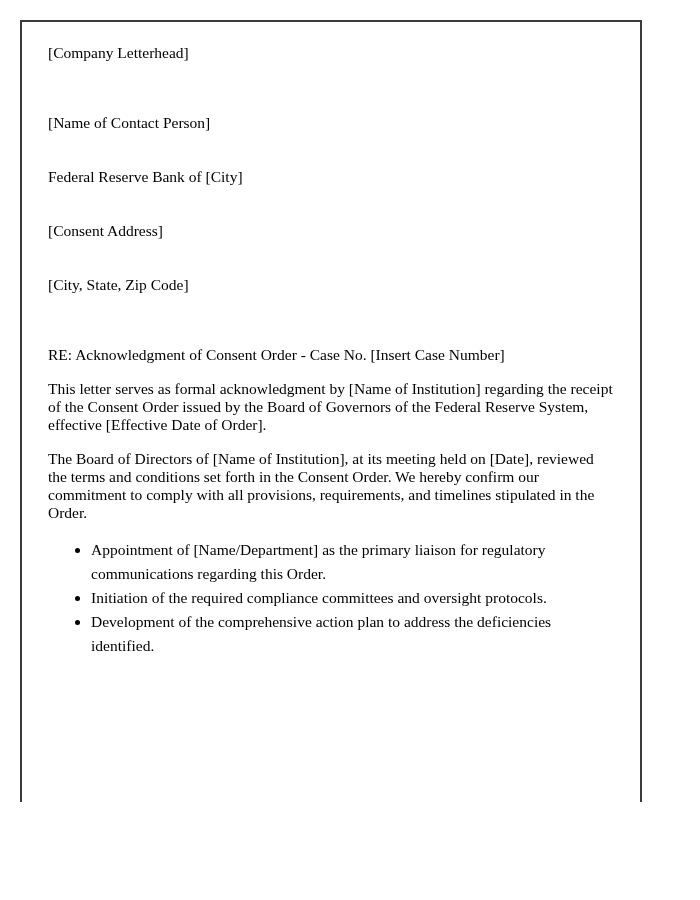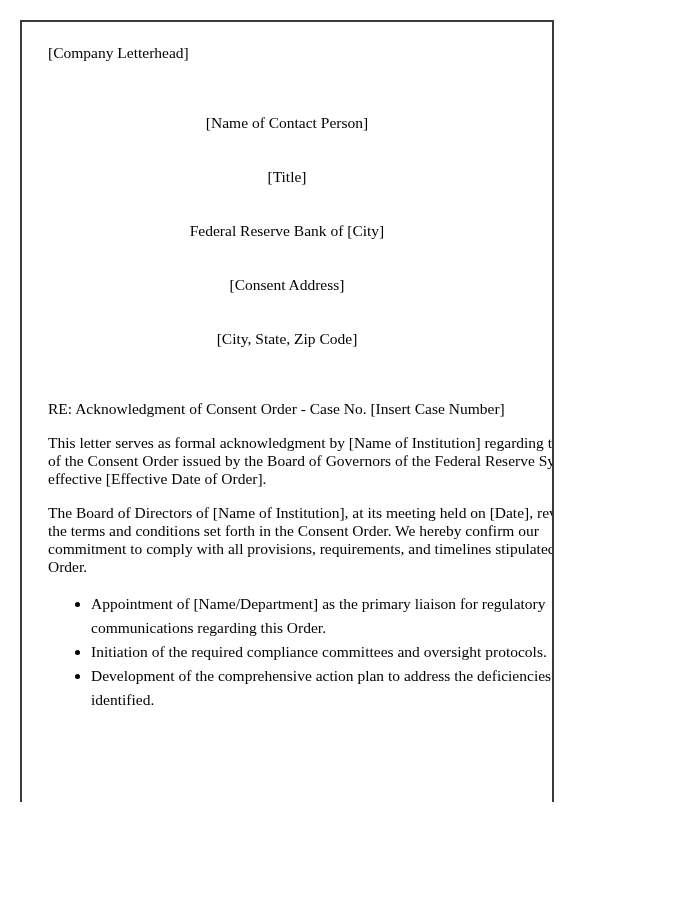--- a/index.html
+++ b/index.html
@@ -15,21 +15,21 @@
     position: relative;
     width: 700px;
     height: 900px;
     background: #ffffff;
     overflow: hidden;
   }
   .letter-box {
     position: absolute;
     left: 20px;
     top: 20px;
-    width: 534px;
+    width: 622px;
     height: 782px;
     box-sizing: border-box;
     border-top: 2px solid #3b3b3b;
     border-left: 2px solid #3b3b3b;
     border-right: 2px solid #3b3b3b;
     border-bottom: none;
     padding: 22px 26px 0 26px;
     overflow: hidden;
     background: #ffffff;
   }
@@ -37,21 +37,20 @@
   .letter-box .block {
     margin: 0 0 16px 0;
     font-size: 15.5px;
     line-height: 18px;
     white-space: pre;
   }
   .block > div {
     font-size: 15.5px;
     line-height: 18px;
     white-space: pre;
-    text-align: center;
   }
   ul.steps {
     margin: 0 0 16px 0;
     padding: 0 0 0 43px;
     list-style: disc outside;
   }
   ul.steps li {
     font-size: 15.5px;
     line-height: 24px;
     white-space: pre;
@@ -61,21 +60,20 @@
 <body>
 
 <div class="page">
   <div class="letter-box">
 
     <p>[Company Letterhead]</p>
 
 
     <div class="block">
       <div>[Name of Contact Person]</div>
-      <div>[Title]</div>
       <div>Federal Reserve Bank of [City]</div>
       <div>[Consent Address]</div>
       <div>[City, State, Zip Code]</div>
     </div>
 
     <p>RE: Acknowledgment of Consent Order - Case No. [Insert Case Number]</p>
 
 
     <p>This letter serves as formal acknowledgment by [Name of Institution] regarding the receipt
 of the Consent Order issued by the Board of Governors of the Federal Reserve System,

